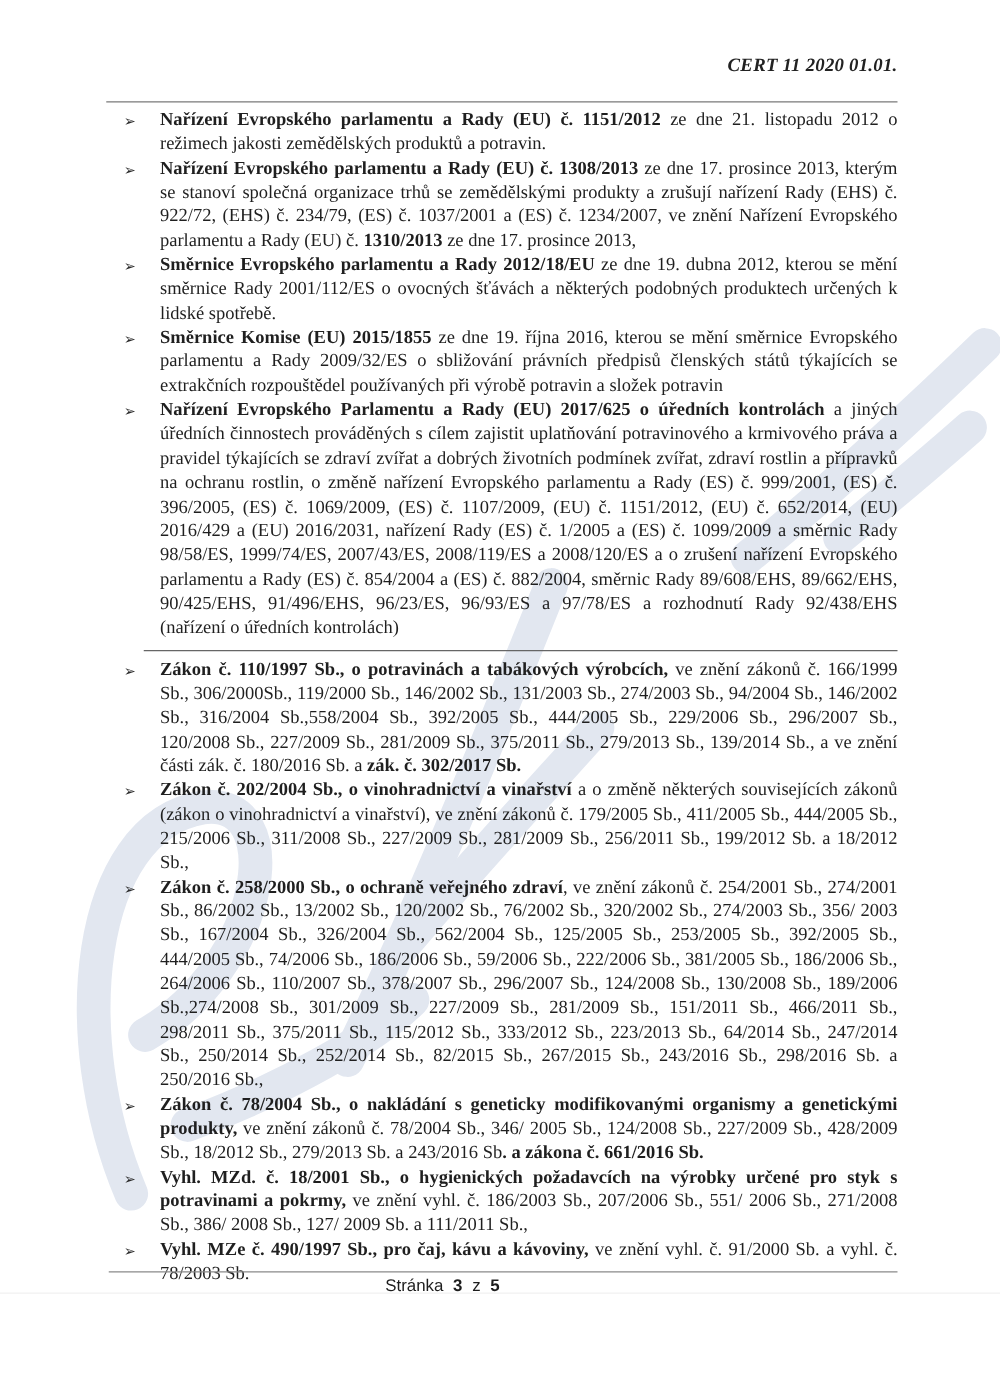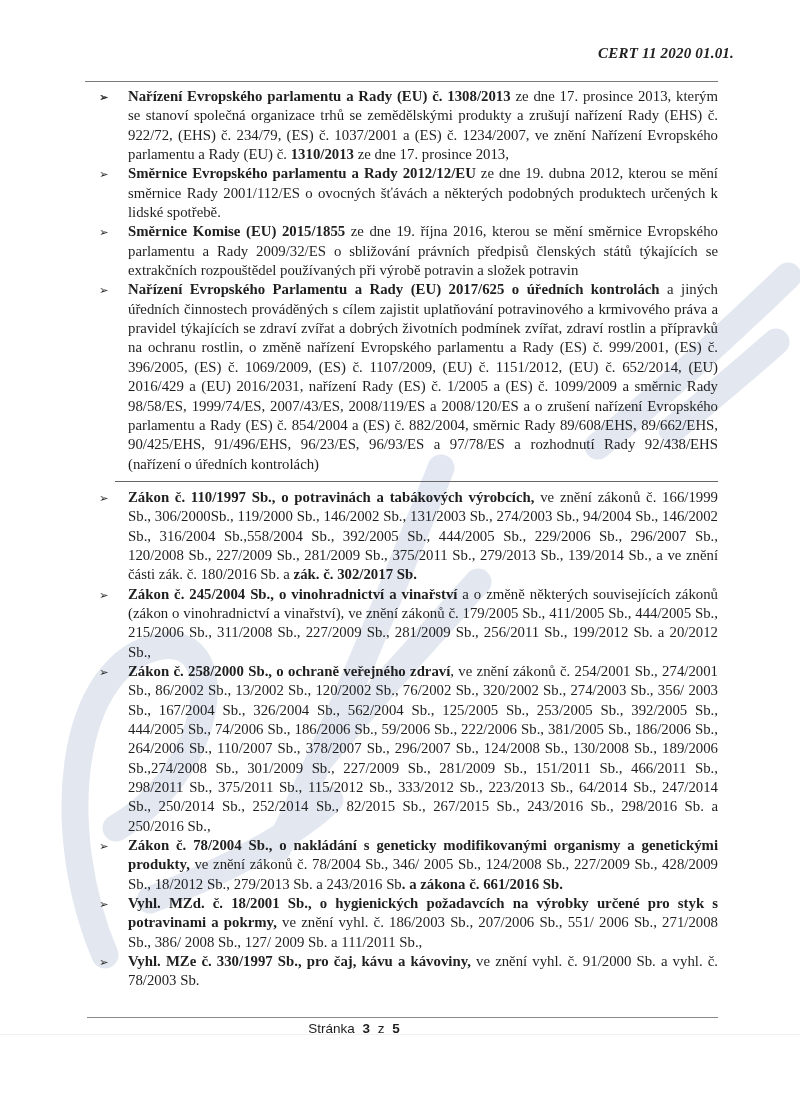--- a/index.html
+++ b/index.html
@@ -7,21 +7,21 @@
     width:800px;height:1100px;
     background:#ffffff;
     font-family:"Liberation Serif","DejaVu Serif",serif;
     color:#1f1f1f;
     position:relative;
     overflow:hidden;
   }
   .page{position:absolute;inset:0;}
   .watermark{position:absolute;left:0;top:0;z-index:0;pointer-events:none;}
   .header-code{
-    position:absolute;top:45px;right:66px;z-index:2;
+    position:absolute;top:45px;right:82px;z-index:2;
     font-size:15px;font-weight:bold;font-style:italic;
     letter-spacing:0.2px;color:#222;
   }
   .rule{position:absolute;z-index:2;border-top:1.6px solid #7a7a7a;height:0;}
   .top-rule{top:81px;left:85px;width:633px;}
   .footer-rule{top:1017px;left:87px;width:631px;border-top-color:#8a8a8a;}
   .artifact-line{position:absolute;top:1034px;left:0;width:800px;border-top:1px solid #f1f1f1;z-index:1;}
   .content{
     position:absolute;top:87px;left:97px;width:621px;z-index:2;
     font-size:14.8px;line-height:19.35px;
@@ -69,34 +69,34 @@
       <path d="M 672 430 C 706 402 742 372 776 342"></path>
     </g>
   </svg>
 
   <div class="header-code">CERT 11 2020 01.01.</div>
 
   <div class="rule top-rule"></div>
 
   <div class="content">
     <ul class="law-list">
-        <li><span class="arrow">➢</span></li>
+        <li><span class="arrow">➢</span><span class="txt"><b>Nařízení Evropského parlamentu a Rady (EU) č. 1151/2012</b><span> ze dne 21. listopadu 2012 o režimech jakosti zemědělských produktů a potravin.</span></span></li>
         <li><span class="arrow">➢</span><span class="txt"><b>Nařízení Evropského parlamentu a Rady (EU) č. 1308/2013</b><span> ze dne 17. prosince 2013, kterým se stanoví společná organizace trhů se zemědělskými produkty a zrušují nařízení Rady (EHS) č. 922/72, (EHS) č. 234/79, (ES) č. 1037/2001 a (ES) č. 1234/2007, ve znění Nařízení Evropského parlamentu a Rady (EU) č. </span><b>1310/2013</b><span> ze dne 17. prosince 2013,</span></span></li>
-        <li><span class="arrow">➢</span><span class="txt"><b>Směrnice Evropského parlamentu a Rady 2012/12/EU</b><span> ze dne 19. dubna 2012, kterou se mění směrnice Rady 2001/112/ES o ovocných šťávách a některých podobných produktech určených k lidské spotřebě.</span></span></li>
+        <li><span class="arrow">➢</span><span class="txt"><b>Směrnice Evropského parlamentu a Rady 2012/18/EU</b><span> ze dne 19. dubna 2012, kterou se mění směrnice Rady 2001/112/ES o ovocných šťávách a některých podobných produktech určených k lidské spotřebě.</span></span></li>
         <li><span class="arrow">➢</span><span class="txt"><b>Směrnice Komise (EU) 2015/1855</b><span> ze dne 19. října 2016, kterou se mění směrnice Evropského parlamentu a Rady 2009/32/ES o sbližování právních předpisů členských států týkajících se extrakčních rozpouštědel používaných při výrobě potravin a složek potravin</span></span></li>
         <li><span class="arrow">➢</span><span class="txt"><b>Nařízení Evropského Parlamentu a Rady (EU) 2017/625 o úředních kontrolách</b><span> a jiných úředních činnostech prováděných s cílem zajistit uplatňování potravinového a krmivového práva a pravidel týkajících se zdraví zvířat a dobrých životních podmínek zvířat, zdraví rostlin a přípravků na ochranu rostlin, o změně nařízení Evropského parlamentu a Rady (ES) č. 999/2001, (ES) č. 396/2005, (ES) č. 1069/2009, (ES) č. 1107/2009, (EU) č. 1151/2012, (EU) č. 652/2014, (EU) 2016/429 a (EU) 2016/2031, nařízení Rady (ES) č. 1/2005 a (ES) č. 1099/2009 a směrnic Rady 98/58/ES, 1999/74/ES, 2007/43/ES, 2008/119/ES a 2008/120/ES a o zrušení nařízení Evropského parlamentu a Rady (ES) č. 854/2004 a (ES) č. 882/2004, směrnic Rady 89/608/EHS, 89/662/EHS, 90/425/EHS, 91/496/EHS, 96/23/ES, 96/93/ES a 97/78/ES a rozhodnutí Rady 92/438/EHS (nařízení o úředních kontrolách)</span></span></li>
       </ul>
     <div class="mid-rule-flow"></div>
     <ul class="law-list">
         <li><span class="arrow">➢</span><span class="txt"><b>Zákon č. 110/1997 Sb., o potravinách a tabákových výrobcích,</b><span> ve znění zákonů č. 166/1999 Sb., 306/2000Sb., 119/2000 Sb., 146/2002 Sb., 131/2003 Sb., 274/2003 Sb., 94/2004 Sb., 146/2002 Sb., 316/2004 Sb.,558/2004 Sb., 392/2005 Sb., 444/2005 Sb., 229/2006 Sb., 296/2007 Sb., 120/2008 Sb., 227/2009 Sb., 281/2009 Sb., 375/2011 Sb., 279/2013 Sb., 139/2014 Sb., a ve znění části zák. č. 180/2016 Sb. a </span><b>zák. č. 302/2017 Sb.</b></span></li>
-        <li><span class="arrow">➢</span><span class="txt"><b>Zákon č. 245/2004 Sb., o vinohradnictví a vinařství</b><span> a o změně některých souvisejících zákonů (zákon o vinohradnictví a vinařství), ve znění zákonů č. 179/2005 Sb., 411/2005 Sb., 444/2005 Sb., 215/2006 Sb., 311/2008 Sb., 227/2009 Sb., 281/2009 Sb., 256/2011 Sb., 199/2012 Sb. a 20/2012 Sb.,</span></span></li>
+        <li><span class="arrow">➢</span><span class="txt"><b>Zákon č. 202/2004 Sb., o vinohradnictví a vinařství</b><span> a o změně některých souvisejících zákonů (zákon o vinohradnictví a vinařství), ve znění zákonů č. 179/2005 Sb., 411/2005 Sb., 444/2005 Sb., 215/2006 Sb., 311/2008 Sb., 227/2009 Sb., 281/2009 Sb., 256/2011 Sb., 199/2012 Sb. a 18/2012 Sb.,</span></span></li>
         <li><span class="arrow">➢</span><span class="txt"><b>Zákon č. 258/2000 Sb., o ochraně veřejného zdraví</b><span>, ve znění zákonů č. 254/2001 Sb., 274/2001 Sb., 86/2002 Sb., 13/2002 Sb., 120/2002 Sb., 76/2002 Sb., 320/2002 Sb., 274/2003 Sb., 356/ 2003 Sb., 167/2004 Sb., 326/2004 Sb., 562/2004 Sb., 125/2005 Sb., 253/2005 Sb., 392/2005 Sb., 444/2005 Sb., 74/2006 Sb., 186/2006 Sb., 59/2006 Sb., 222/2006 Sb., 381/2005 Sb., 186/2006 Sb., 264/2006 Sb., 110/2007 Sb., 378/2007 Sb., 296/2007 Sb., 124/2008 Sb., 130/2008 Sb., 189/2006 Sb.,274/2008 Sb., 301/2009 Sb., 227/2009 Sb., 281/2009 Sb., 151/2011 Sb., 466/2011 Sb., 298/2011 Sb., 375/2011 Sb., 115/2012 Sb., 333/2012 Sb., 223/2013 Sb., 64/2014 Sb., 247/2014 Sb., 250/2014 Sb., 252/2014 Sb., 82/2015 Sb., 267/2015 Sb., 243/2016 Sb., 298/2016 Sb. a 250/2016 Sb.,</span></span></li>
         <li><span class="arrow">➢</span><span class="txt"><b>Zákon č. 78/2004 Sb., o nakládání s geneticky modifikovanými organismy a genetickými produkty,</b><span> ve znění zákonů č. 78/2004 Sb., 346/ 2005 Sb., 124/2008 Sb., 227/2009 Sb., 428/2009 Sb., 18/2012 Sb., 279/2013 Sb. a 243/2016 Sb</span><b>. a zákona č. 661/2016 Sb.</b></span></li>
         <li><span class="arrow">➢</span><span class="txt"><b>Vyhl. MZd. č. 18/2001 Sb., o hygienických požadavcích na výrobky určené pro styk s potravinami a pokrmy,</b><span> ve znění vyhl. č. 186/2003 Sb., 207/2006 Sb., 551/ 2006 Sb., 271/2008 Sb., 386/ 2008 Sb., 127/ 2009 Sb. a 111/2011 Sb.,</span></span></li>
-        <li><span class="arrow">➢</span><span class="txt"><b>Vyhl. MZe č. 330/1997 Sb., pro čaj, kávu a kávoviny,</b><span> ve znění vyhl. č. 91/2000 Sb. a vyhl. č. 78/2003 Sb.</span></span></li>
+        <li><span class="arrow">➢</span><span class="txt"><b>Vyhl. MZe č. 490/1997 Sb., pro čaj, kávu a kávoviny,</b><span> ve znění vyhl. č. 91/2000 Sb. a vyhl. č. 78/2003 Sb.</span></span></li>
       </ul>
   </div>
 
   <div class="rule footer-rule"></div>
   <div class="artifact-line"></div>
 
   <div class="footer">
     <span>Stránka</span>
     <span class="num w">3</span>
     <span>z</span>

